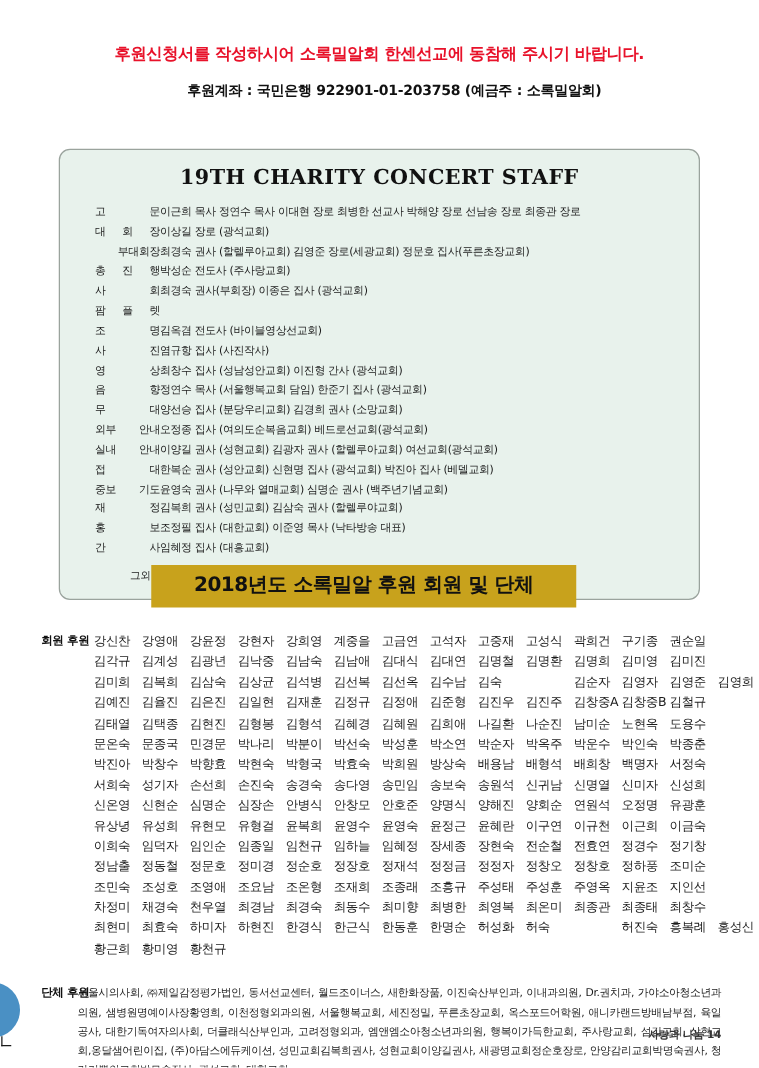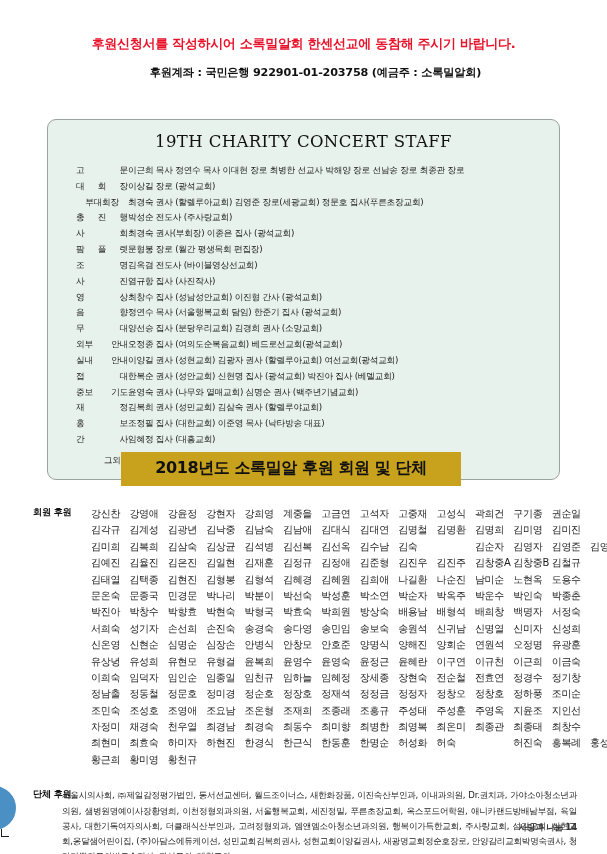--- a/index.html
+++ b/index.html
@@ -55,21 +55,21 @@
     box-sizing: border-box;
     background: #e8f2ec;
     border: 1px solid #9aa39d;
     border-radius: 9px;
     padding: 10px 14px 12px 14px;
   }
   .staff-title {
     text-align: center;
     font-family: "DejaVu Serif", "Liberation Serif", serif;
     font-size: 16.5px;
-    font-weight: normal;
+    font-weight: bold;
     letter-spacing: 0.4px;
     color: #111;
     margin: 2px 0 12px 0;
   }
   .staff-row {
     display: flex;
     align-items: baseline;
     font-size: 8.7px;
     line-height: 1.82;
     letter-spacing: -0.25px;
@@ -79,21 +79,21 @@
     width: 66px;
     flex: 0 0 66px;
     padding-left: 14px;
     box-sizing: border-box;
     display: flex;
     justify-content: space-between;
     white-space: nowrap;
   }
   .staff-role.solid {
     display: block;
-    text-align: center;
+    text-align: right;
     padding-left: 14px;
   }
   .staff-people {
     flex: 1;
     white-space: nowrap;
   }
   .staff-note {
     font-size: 8.5px;
     letter-spacing: -0.25px;
     padding-left: 42px;
@@ -122,21 +122,20 @@
   
   .donor-section {
     position: absolute;
     top: 506px;
     left: 0;
     width: 607px;
   }
   .donor-block {
     display: flex;
     align-items: flex-start;
-    gap: 16px;
   }
   .donor-label {
     flex: 0 0 62px;
     width: 62px;
     padding-left: 33px;
     box-sizing: border-box;
     font-size: 9.2px;
     font-weight: bold;
     letter-spacing: -0.3px;
     white-space: nowrap;
@@ -259,21 +258,20 @@
           <span>회</span>
         </div>
         <div class="staff-people">최경숙 권사(부회장) 이종은 집사 (광석교회)</div>
       </div>
       <div class="staff-row">
         <div class="staff-role">
           <span>팜</span>
           <span>플</span>
           <span>렛</span>
         </div>
-        <div class="staff-people">문형봉 장로 (월간 평생목회 편집장)</div>
       </div>
       <div class="staff-row">
         <div class="staff-role">
           <span>조</span>
           <span>명</span>
         </div>
         <div class="staff-people">김옥겸 전도사 (바이블영상선교회)</div>
       </div>
       <div class="staff-row">
         <div class="staff-role">

